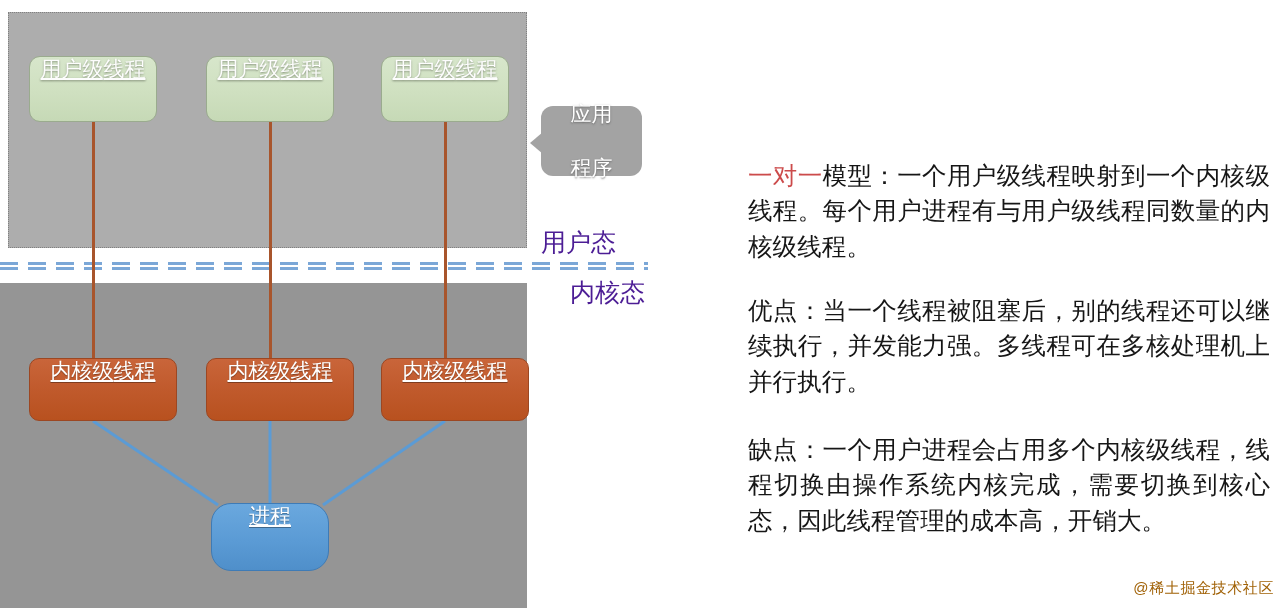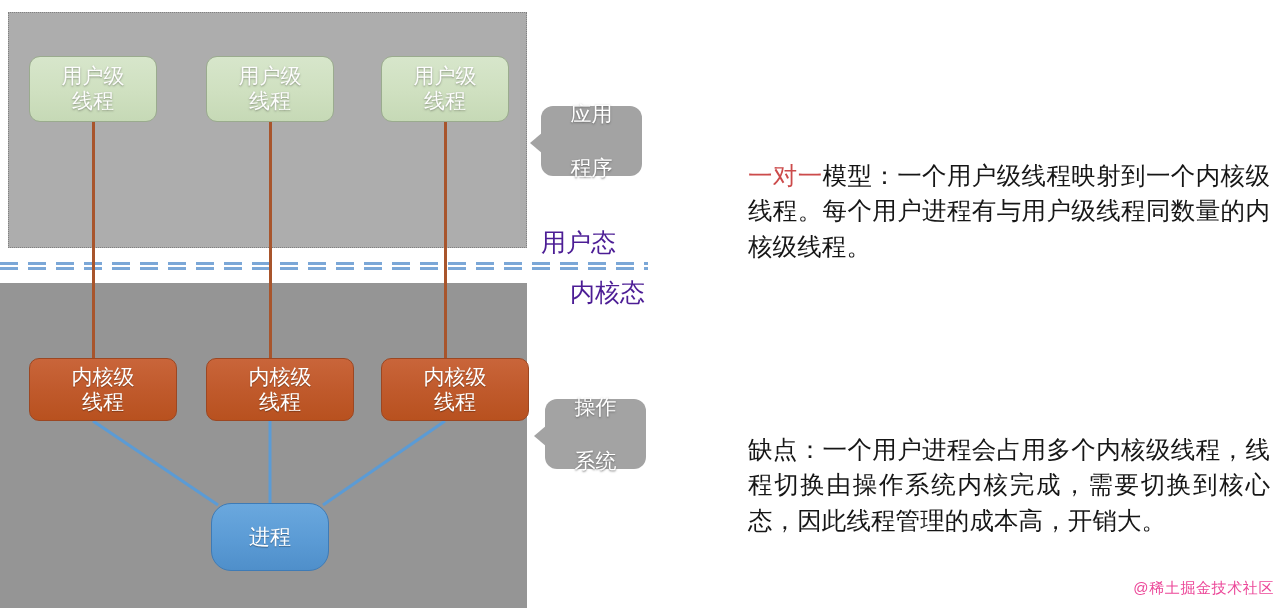--- a/index.html
+++ b/index.html
@@ -55,28 +55,29 @@
         rgba(255,255,255,0) 18px, rgba(255,255,255,0) 28px);
   }
   .separator .dash-row.r1 { top: 0px; }
   .separator .dash-row.r2 { top: 5px; }
 
   
   .node {
     position: absolute;
     box-sizing: border-box;
     display: flex;
-    flex-direction: column;
-    align-items: center;
+    flex-direction: row;
+    align-items: flex-start;
     justify-content: center;
     color: #ffffff;
     text-align: center;
     line-height: 1.18;
     text-shadow: 0 1px 1px rgba(0,0,0,0.35);
     z-index: 5;
+    text-decoration: underline;
   }
   .node .ln { display: block; white-space: nowrap; }
 
   .ut-node {
     width: 128px; height: 66px;
     border-radius: 11px;
     border: 1.5px solid #9aab8e;
     background: linear-gradient(to bottom, #d7e6cb 0%, #cfe0c0 55%, #c6d9b6 100%);
     font-size: 21px;
     color: #fdfdfd;
@@ -187,21 +188,21 @@
   .para.p1 { top: 133px; }
   .para.p2 { top: 268px; }
   .para.p3 { top: 407px; }
   .highlight { color: #cc4b4b; }
 
   
   #watermark {
     position: absolute;
     right: 14px; bottom: 10px;
     font-size: 15px;
-    color: #ec4899;
+    color: #a16207;
     letter-spacing: 0.6px;
     font-family: "Liberation Sans", "DejaVu Sans", sans-serif;
     z-index: 8;
   }
 </style>
 </head>
 <body>
 
 <div id="diagram">
 
@@ -250,29 +251,26 @@
   </div>
 
   <div class="node proc-node">
     <span class="ln">进程</span>
   </div>
 
   <div class="callout app">
     <span class="ln">应用</span>
     <span class="ln">程序</span>
   </div>
-  <div class="callout os">
-    <span class="ln">操作</span>
-    <span class="ln">系统</span>
-  </div>
 
   <div class="mode-label user">用户态</div>
   <div class="mode-label kernel">内核态</div>
 </div>
 
 <div id="text-panel">
   <p class="para p1"><span class="highlight">一对一</span><span>模型：一个用户级线程映射到一个内核级线程。每个用户进程有与用户级线程同数量的内核级线程。</span></p>
 
+  <p class="para p2"><span class="highlight"></span><span>优点：当一个线程被阻塞后，别的线程还可以继续执行，并发能力强。多线程可在多核处理机上并行执行。</span></p>
 
   <p class="para p3"><span class="highlight"></span><span>缺点：一个用户进程会占用多个内核级线程，线程切换由操作系统内核完成，需要切换到核心态，因此线程管理的成本高，开销大。</span></p>
 </div>
 
 <div id="watermark">@稀土掘金技术社区</div>
 
 </body></html>

